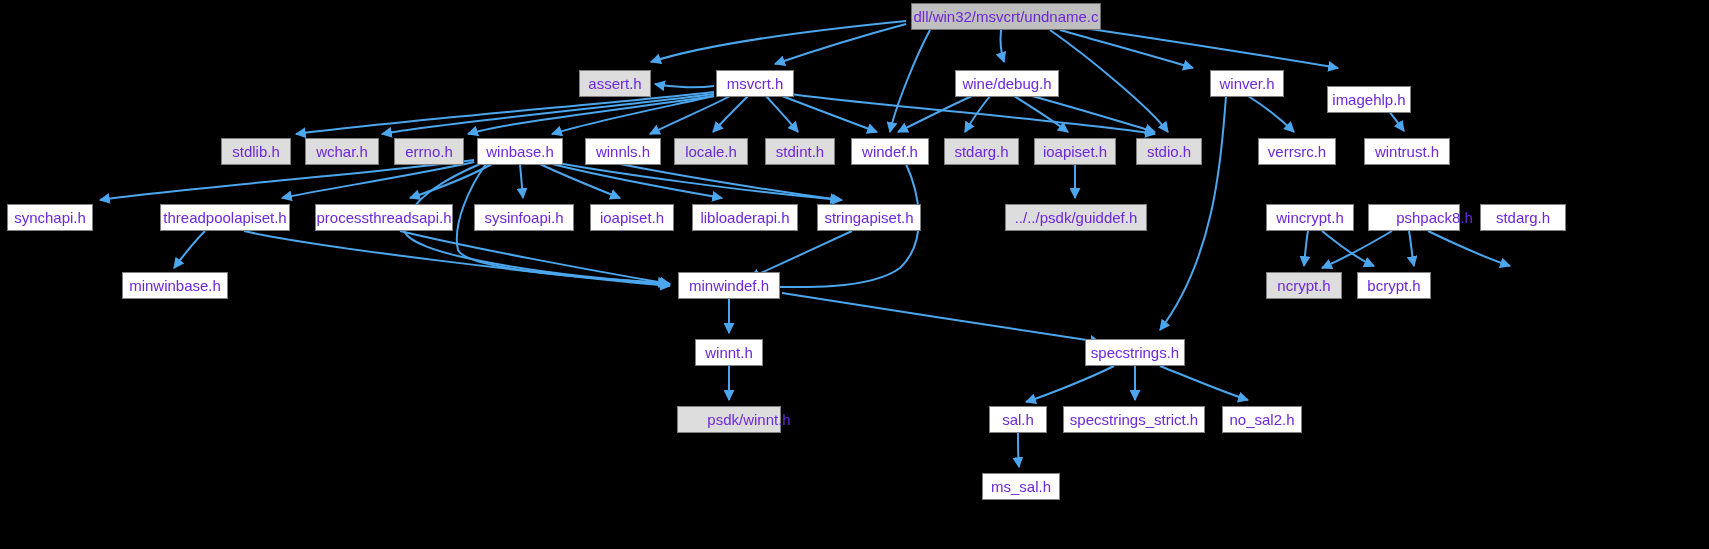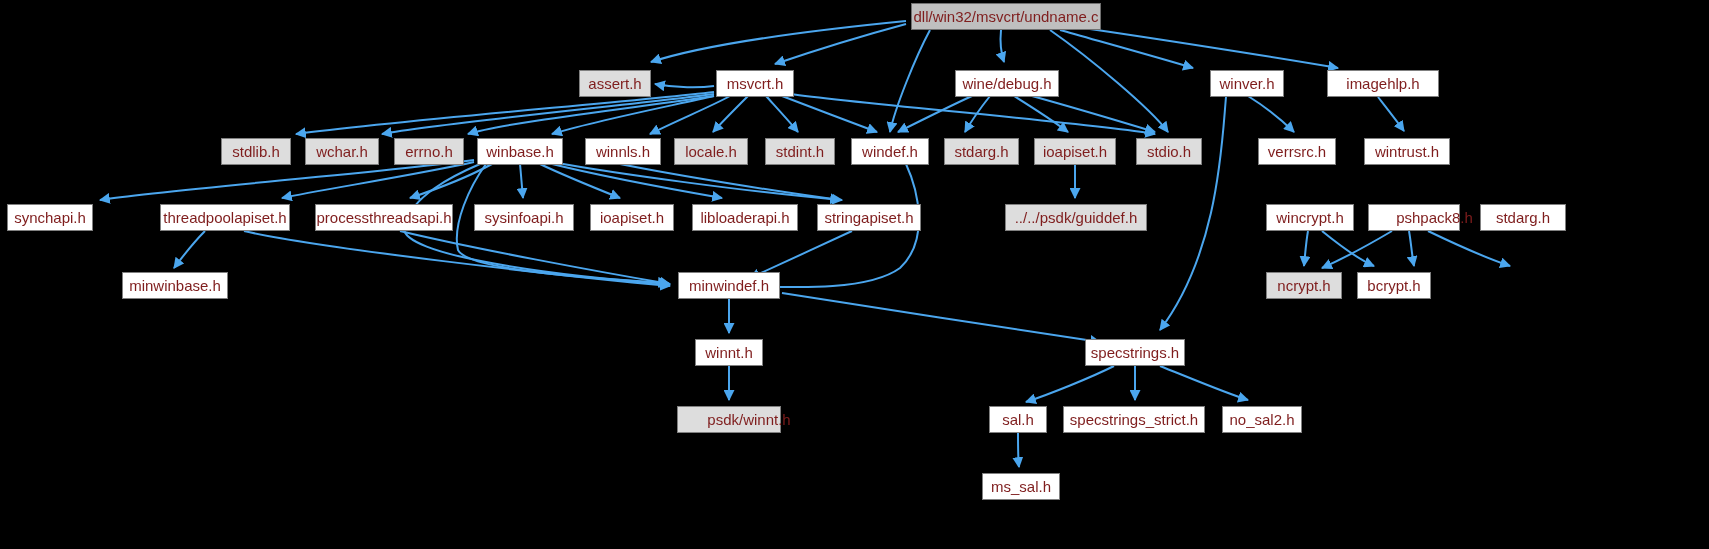--- a/index.html
+++ b/index.html
@@ -21,21 +21,21 @@
     top: 0;
     width: 1709px;
     height: 549px;
     pointer-events: none;
   }
   .node {
     position: absolute;
     box-sizing: border-box;
     border: 1px solid #808080;
     background: #ffffff;
-    color: #7f1d1d;
+    color: #6d28d9;
     font-size: 15px;
     line-height: 1;
     display: flex;
     align-items: center;
     justify-content: center;
     white-space: nowrap;
     height: 27px;
     z-index: 5;
   }
   .node.shaded {
@@ -112,21 +112,21 @@
         <path d="M1018,433 C1018,445 1018,459 1019,467" fill="none" stroke="#4ba6ee" stroke-width="2" marker-end="url(#arrow)"></path>
       </g>
   </svg>
 
   <div id="nodes-layer">
       <div class="node root" style="left: 911px; top: 3px; width: 190px;">dll/win32/msvcrt/undname.c</div>
       <div class="node shaded" style="left: 579px; top: 70px; width: 72px;">assert.h</div>
       <div class="node" style="left: 716px; top: 70px; width: 78px;">msvcrt.h</div>
       <div class="node" style="left: 955px; top: 70px; width: 104px;">wine/debug.h</div>
       <div class="node" style="left: 1196px; top: 70px; width: 74px; margin-left: 14px;">winver.h</div>
-      <div class="node" style="left: 1327px; top: 70px; width: 112px;">imagehlp.h</div>
+      <div class="node" style="left: 1327px; top: 86px; width: 84px;">imagehlp.h</div>
       <div class="node shaded" style="left: 221px; top: 138px; width: 70px;">stdlib.h</div>
       <div class="node shaded" style="left: 305px; top: 138px; width: 74px;">wchar.h</div>
       <div class="node shaded" style="left: 394px; top: 138px; width: 70px;">errno.h</div>
       <div class="node" style="left: 477px; top: 138px; width: 86px;">winbase.h</div>
       <div class="node" style="left: 585px; top: 138px; width: 76px;">winnls.h</div>
       <div class="node shaded" style="left: 674px; top: 138px; width: 74px;">locale.h</div>
       <div class="node shaded" style="left: 765px; top: 138px; width: 70px;">stdint.h</div>
       <div class="node" style="left: 851px; top: 138px; width: 78px;">windef.h</div>
       <div class="node shaded" style="left: 944px; top: 138px; width: 75px;">stdarg.h</div>
       <div class="node shaded" style="left: 1034px; top: 138px; width: 82px;">ioapiset.h</div>

